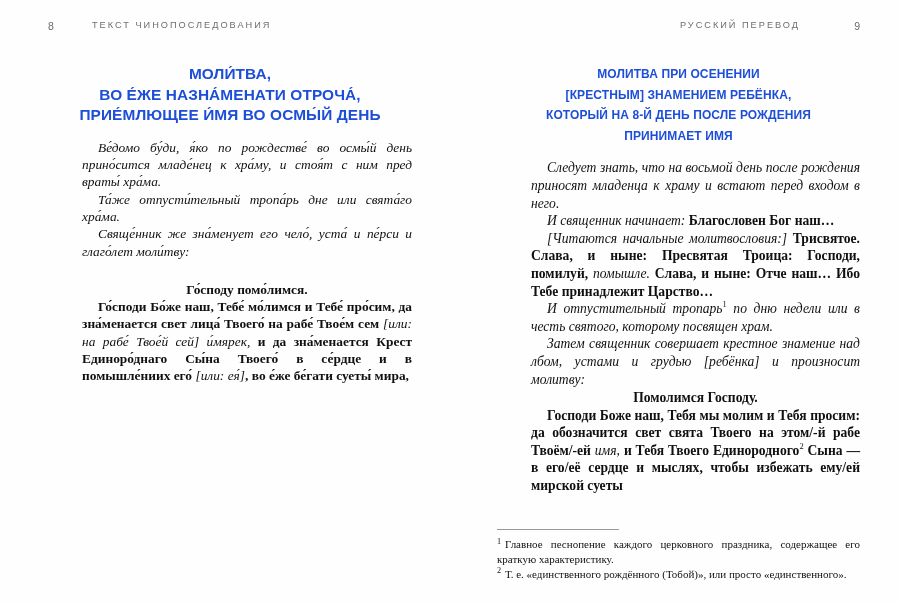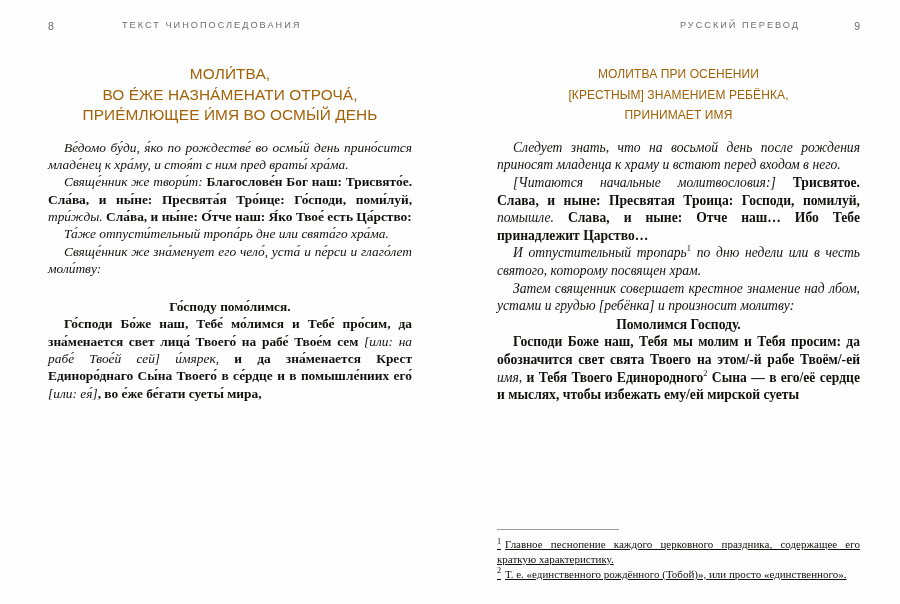--- a/index.html
+++ b/index.html
@@ -49,44 +49,45 @@
     font-family: "Liberation Sans", sans-serif;
     font-size: 10.5px;
     letter-spacing: 0;
     color: #6a6a6e;
     position: absolute;
     top: 20px;
   }
   .folio-left  { left: 0; }
   .folio-right { right: 0; }
   .runhead-text { white-space: nowrap; }
-  .runhead-left .runhead-text  { margin-left: 74px; }
+  .runhead-left .runhead-text  { margin-left: 44px; }
   .runhead-right .runhead-text { margin-right: 60px; }
 
   
   .title {
     text-align: center;
     font-family: "Liberation Sans", sans-serif;
-    font-weight: 400;
+    font-weight: 700;
     font-size: 15.4px;
     line-height: 20.6px;
     letter-spacing: 0.1px;
-    color: #a16207;
+    color: #1d4ed8;
     margin-top: 10px;
     margin-bottom: 13px;
   }
   .title .tl { display: block; white-space: nowrap; }
   .page-right .title { font-size: 12px; }
 
   
   .body {
     font-size: 13.4px;
     line-height: 17.3px;
     text-align: justify;
     text-justify: inter-word;
+    margin-left: 34px;
   }
   .page-right .body { font-size: 13.6px; line-height: 17.6px; }
 
   p.par {
     margin: 0;
     text-indent: 16px;
   }
   .bold   { font-weight: bold; }
   .italic { font-style: italic; }
 
@@ -121,21 +122,20 @@
     background: #9a9a9e;
     margin-bottom: 7px;
   }
   .fn-item {
     font-size: 11.0px;
     line-height: 14.2px;
     text-align: justify;
     margin: 0 0 1px 0;
     text-indent: 0;
     padding-left: 0;
-    text-decoration: underline;
   }
   .fn-num {
     font-size: 8.2px;
     vertical-align: super;
     line-height: 0;
     margin-right: 4px;
   }
 </style>
 </head>
 <body>
@@ -150,45 +150,46 @@
     </div>
 
     <h1 class="title">
       <span class="tl">МОЛИ́ТВА,</span>
       <span class="tl">ВО Е́ЖЕ НАЗНА́МЕНАТИ ОТРОЧА́,</span>
       <span class="tl">ПРИЕ́МЛЮЩЕЕ И́МЯ ВО ОСМЫ́Й ДЕНЬ</span>
     </h1>
 
     <div class="body">
       <p class="par"><span class="italic">Ве́домо бу́ди, я́ко по рождестве́ во осмы́й день прино́сится младе́нец к хра́му, и стоя́т с ним пред враты́ хра́ма.</span></p>
-      <p class="par"><span class="italic">Свяще́нник же твори́т: </span><span class="bold">Благослове́н Бог наш: Трисвято́е. Сла́ва, и ны́не: Пресвята́я Тро́ице: Го́споди, поми́луй, </span><span class="italic">три́жды.</span><span class="bold"> Сла́ва, и ны́не: О́тче наш: Я́ко Твое́ есть Ца́рство:</span></p>
       <p class="par"><span class="italic">Та́же отпусти́тельный тропа́рь дне или свята́го хра́ма.</span></p>
       <p class="par"><span class="italic">Свяще́нник же зна́менует его чело́, уста́ и пе́рси и глаго́лет моли́тву:</span></p>
 
       <p class="centered gap-before">Го́споду помо́лимся.</p>
 
       <p class="par gap-after"><span class="bold">Го́споди Бо́же наш, Тебе́ мо́лимся и Тебе́ про́сим, да зна́менается свет лица́ Твоего́ на рабе́ Твое́м сем </span><span class="italic">[или: на рабе́ Твое́й сей]</span><span class="italic"> и́мярек,</span><span class="bold"> и да зна́менается Крест Единоро́днаго Сы́на Твоего́ в се́рдце и в помышле́ниих его́ </span><span class="italic">[или: ея́]</span><span class="bold">, во е́же бе́гати суеты́ мира,</span></p>
     </div>
   </div>
 
   <div class="page page-right">
 
     <div class="runhead runhead-right">
       <span class="runhead-text">РУССКИЙ ПЕРЕВОД</span>
       <span class="folio folio-right">9</span>
     </div>
 
     <h1 class="title">
       <span class="tl">МОЛИТВА ПРИ ОСЕНЕНИИ</span>
       <span class="tl">[КРЕСТНЫМ] ЗНАМЕНИЕМ РЕБЁНКА,</span>
+      <span class="tl">КОТОРЫЙ НА 8-Й ДЕНЬ ПОСЛЕ РОЖДЕНИЯ</span>
       <span class="tl">ПРИНИМАЕТ ИМЯ</span>
     </h1>
 
     <div class="body">
       <p class="par"><span class="italic">Следует знать, что на восьмой день после рождения приносят младенца к храму и встают перед входом в него.</span></p>
+      <p class="par"><span class="italic">И священник начинает: </span><span class="bold">Благословен Бог наш…</span></p>
       <p class="par"><span class="italic">[Читаются начальные молитвословия:]</span><span class="bold"> Трисвятое. Слава, и ныне: Пресвятая Троица: Господи, помилуй, </span><span class="italic">помышле.</span><span class="bold"> Слава, и ныне: Отче наш… Ибо Тебе принадлежит Царство…</span></p>
       <p class="par"><span class="italic">И отпустительный тропарь</span><sup class="fn">1</sup><span class="italic"> по дню недели или в честь святого, которому посвящен храм.</span></p>
       <p class="par"><span class="italic">Затем священник совершает крестное знамение над лбом, устами и грудью [ребёнка] и произносит молитву:</span></p>
 
       <p class="centered gap-small">Помолимся Господу.</p>
 
       <p class="par"><span class="bold">Господи Боже наш, Тебя мы молим и Тебя просим: да обозначится свет свята Твоего на этом/-й рабе Твоём/-ей </span><span class="italic">имя,</span><span class="bold"> и Тебя Твоего Единородного</span><sup class="fn">2</sup><span class="bold"> Сына — в его/её сердце и мыслях, чтобы избежать ему/ей мирской суеты</span></p>
     </div>
 
     <div class="footnotes">

